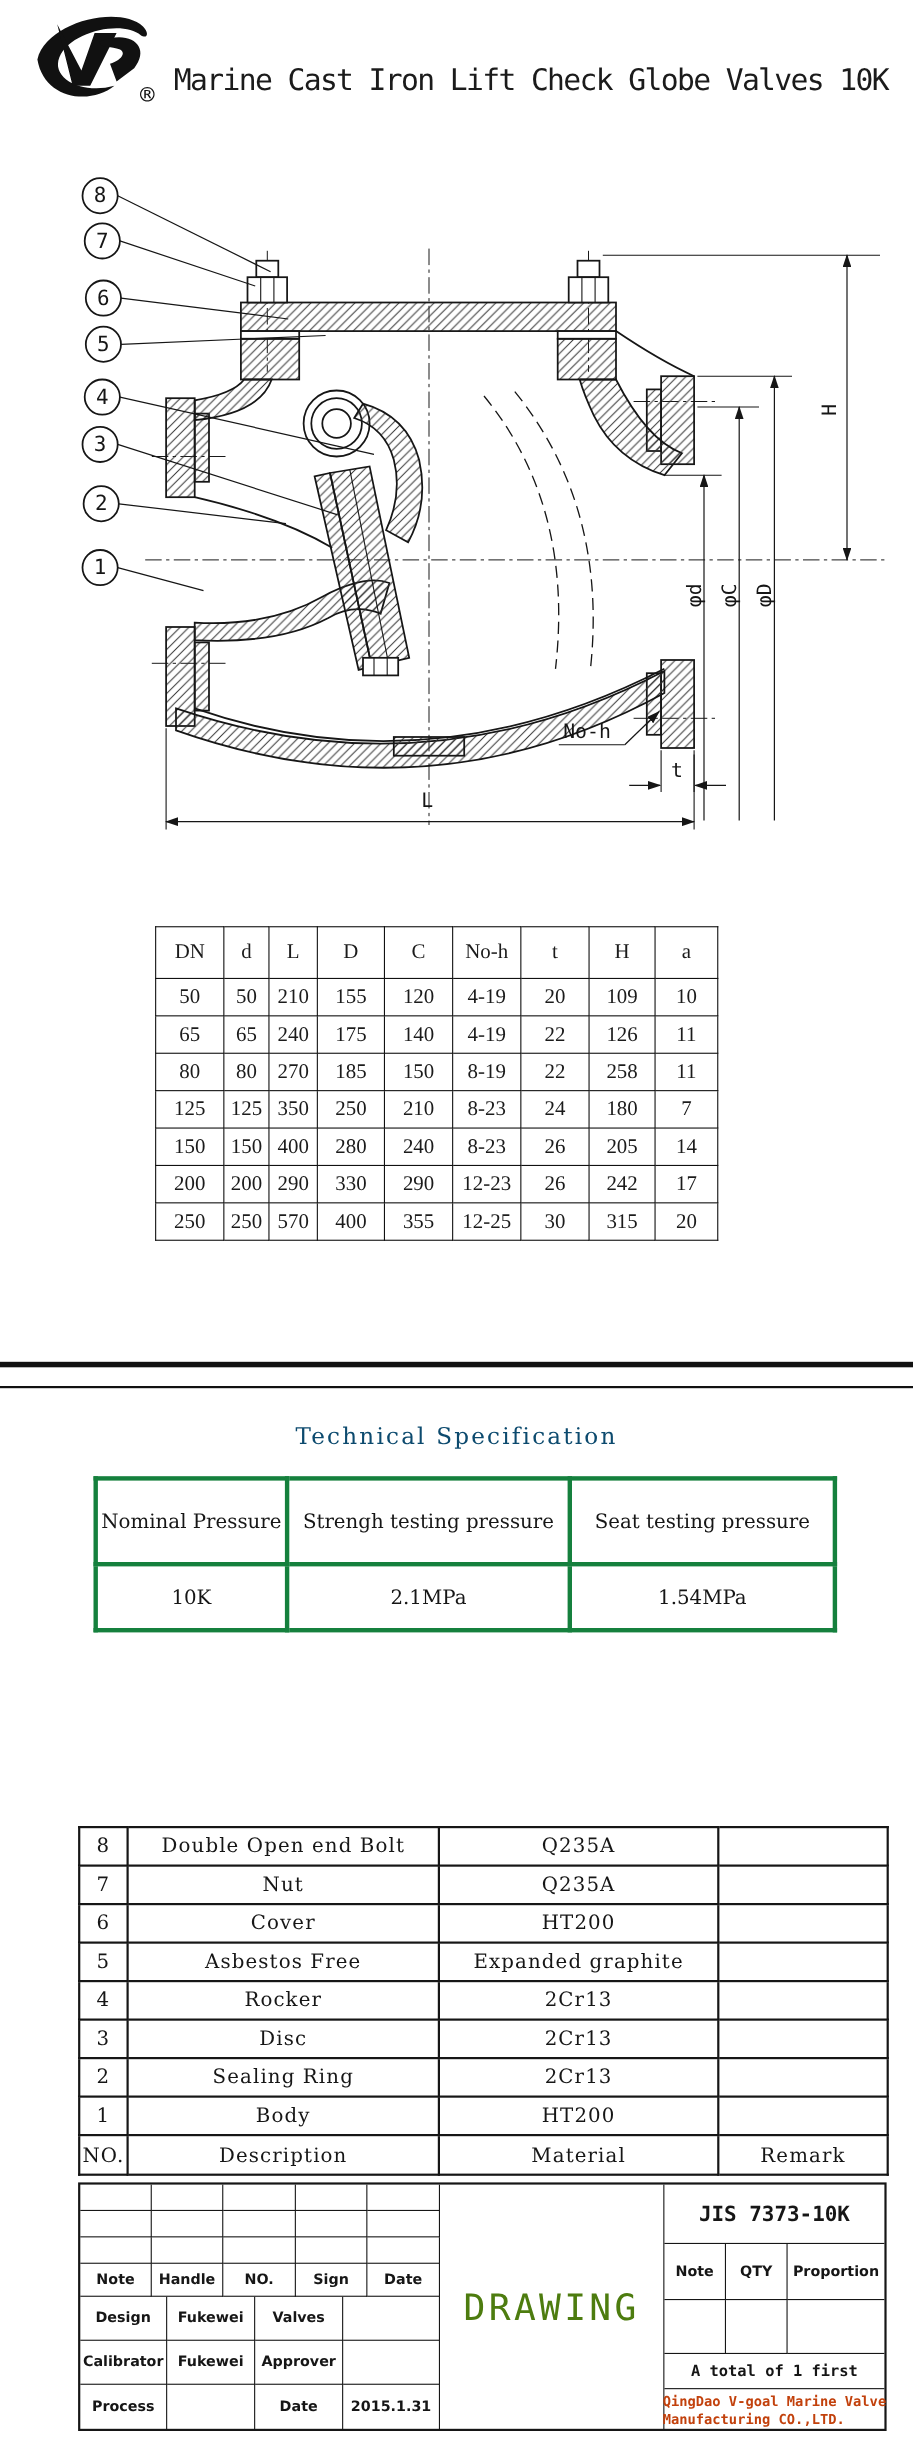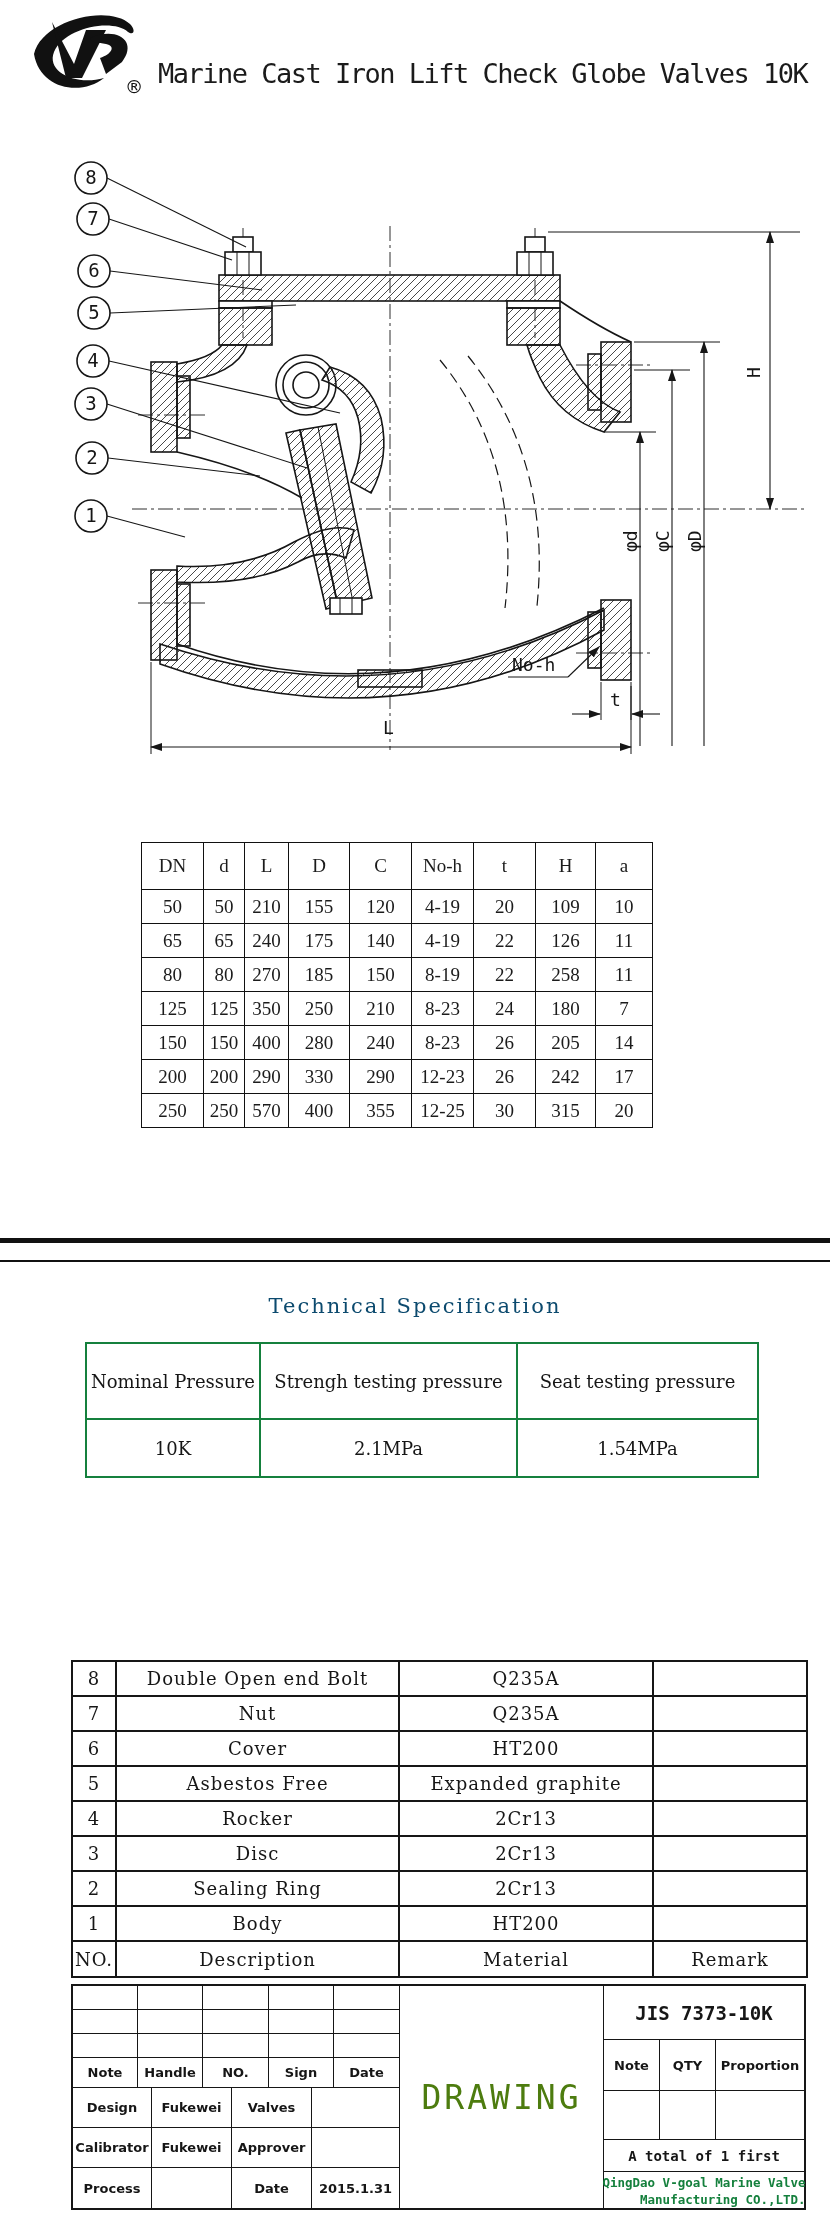--- a/index.html
+++ b/index.html
@@ -14,39 +14,39 @@
   
   table{border-collapse:collapse;table-layout:fixed;}
   .dimtbl{width:511px;}
   .dimtbl th,.dimtbl td{border:1.8px solid #111;text-align:center;vertical-align:middle;
         font-family:"Liberation Serif",serif;font-size:19px;color:#1b1b1b;padding:0;}
   .dimtbl thead th{height:46px;font-weight:normal;}
   .dimtbl tbody td{height:33px;font-weight:normal;}
   
   .spec-title{font-family:"DejaVu Serif",serif;font-size:21px;letter-spacing:2px;color:#0c4a6e;white-space:nowrap;}
   .spectbl{width:672px;}
-  .spectbl th,.spectbl td{border:2px solid #15803d;text-align:center;font-family:"DejaVu Serif",serif;
+  .spectbl th,.spectbl td{border:4px solid #15803d;text-align:center;font-family:"DejaVu Serif",serif;
         font-size:18px;font-weight:normal;color:#161616;padding:0;}
   .spectbl thead th{height:74px;}
   .spectbl tbody td{height:56px;margin-left:41px;}
   
   .partstbl{width:735px;}
   .partstbl td,.partstbl th{border:2px solid #161616;text-align:center;vertical-align:middle;
         font-family:"DejaVu Serif",serif;font-size:18px;font-weight:normal;color:#161616;
         letter-spacing:1px;padding:0;height:33px;}
   
   .tb{left:71px;top:1984px;width:735px;height:226px;border:2.5px solid #161616;box-sizing:border-box;}
   .tb .cell{position:absolute;box-sizing:border-box;border-right:1.6px solid #161616;border-bottom:1.6px solid #161616;
         display:flex;align-items:center;justify-content:center;
         font-family:"DejaVu Sans",sans-serif;font-weight:bold;font-size:13px;color:#161616;white-space:nowrap;}
   .tb .noright{border-right:none;}
   .tb .nobottom{border-bottom:none;}
   .drawing-word{font:33px "DejaVu Sans Mono",monospace;letter-spacing:3px;color:#4d7c0f;}
   .std{font:bold 19px "DejaVu Sans Mono",monospace;color:#161616;letter-spacing:0;}
-  .company{font:bold 12.5px "DejaVu Sans Mono",monospace;color:#15803d;text-align:right;line-height:17px;}
+  .company{font:bold 12.5px "DejaVu Sans Mono",monospace;color:#c2410c;text-align:left;line-height:17px;}
   .totalnote{font:bold 14px "DejaVu Sans Mono",monospace;color:#161616;}
   
   .ol{fill:none;stroke:#161616;stroke-width:1.6;}
   .olw{fill:#fff;stroke:#161616;stroke-width:1.6;}
   .hatch{fill:url(#hp);stroke:#161616;stroke-width:1.6;}
   .thin{stroke:#161616;stroke-width:1;fill:none;}
   .cl{stroke:#161616;stroke-width:0.9;fill:none;stroke-dasharray:15 4 3 4;}
   .dim{stroke:#161616;stroke-width:1.1;fill:none;}
   .dash{stroke:#161616;stroke-width:1.2;fill:none;stroke-dasharray:11 6;}
   .dtext{font:18px "DejaVu Sans Mono",monospace;fill:#161616;}

